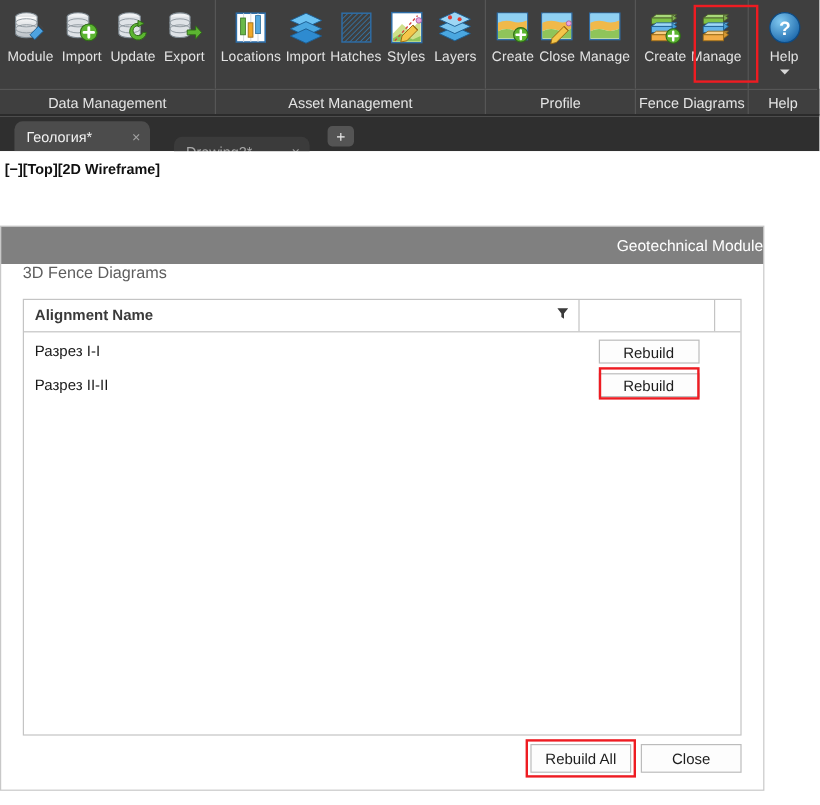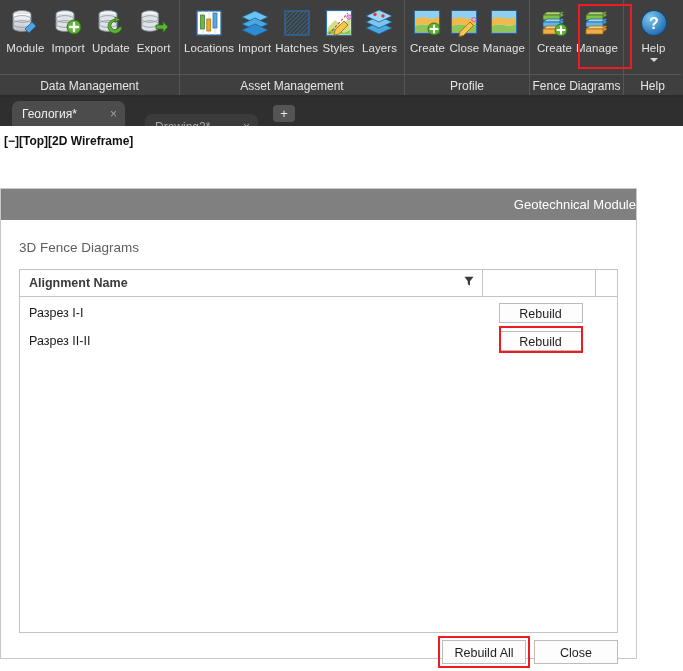--- a/index.html
+++ b/index.html
@@ -201,21 +201,21 @@
     color: #ffffff;
     font-size: 13px;
   }
   .dlg-body {
     position: relative;
     padding: 0 18px;
     box-sizing: border-box;
     height: 438px;
   }
   .dlg-section-label {
-    margin-top: 20px;
+    margin-top: 0;
     font-size: 13.5px;
     color: #5e5e5e;
   }
 
   .grid {
     margin-top: 14px;
     border: 1px solid #c4c4c4;
     box-sizing: border-box;
     height: 364px;
     background: #fff;

